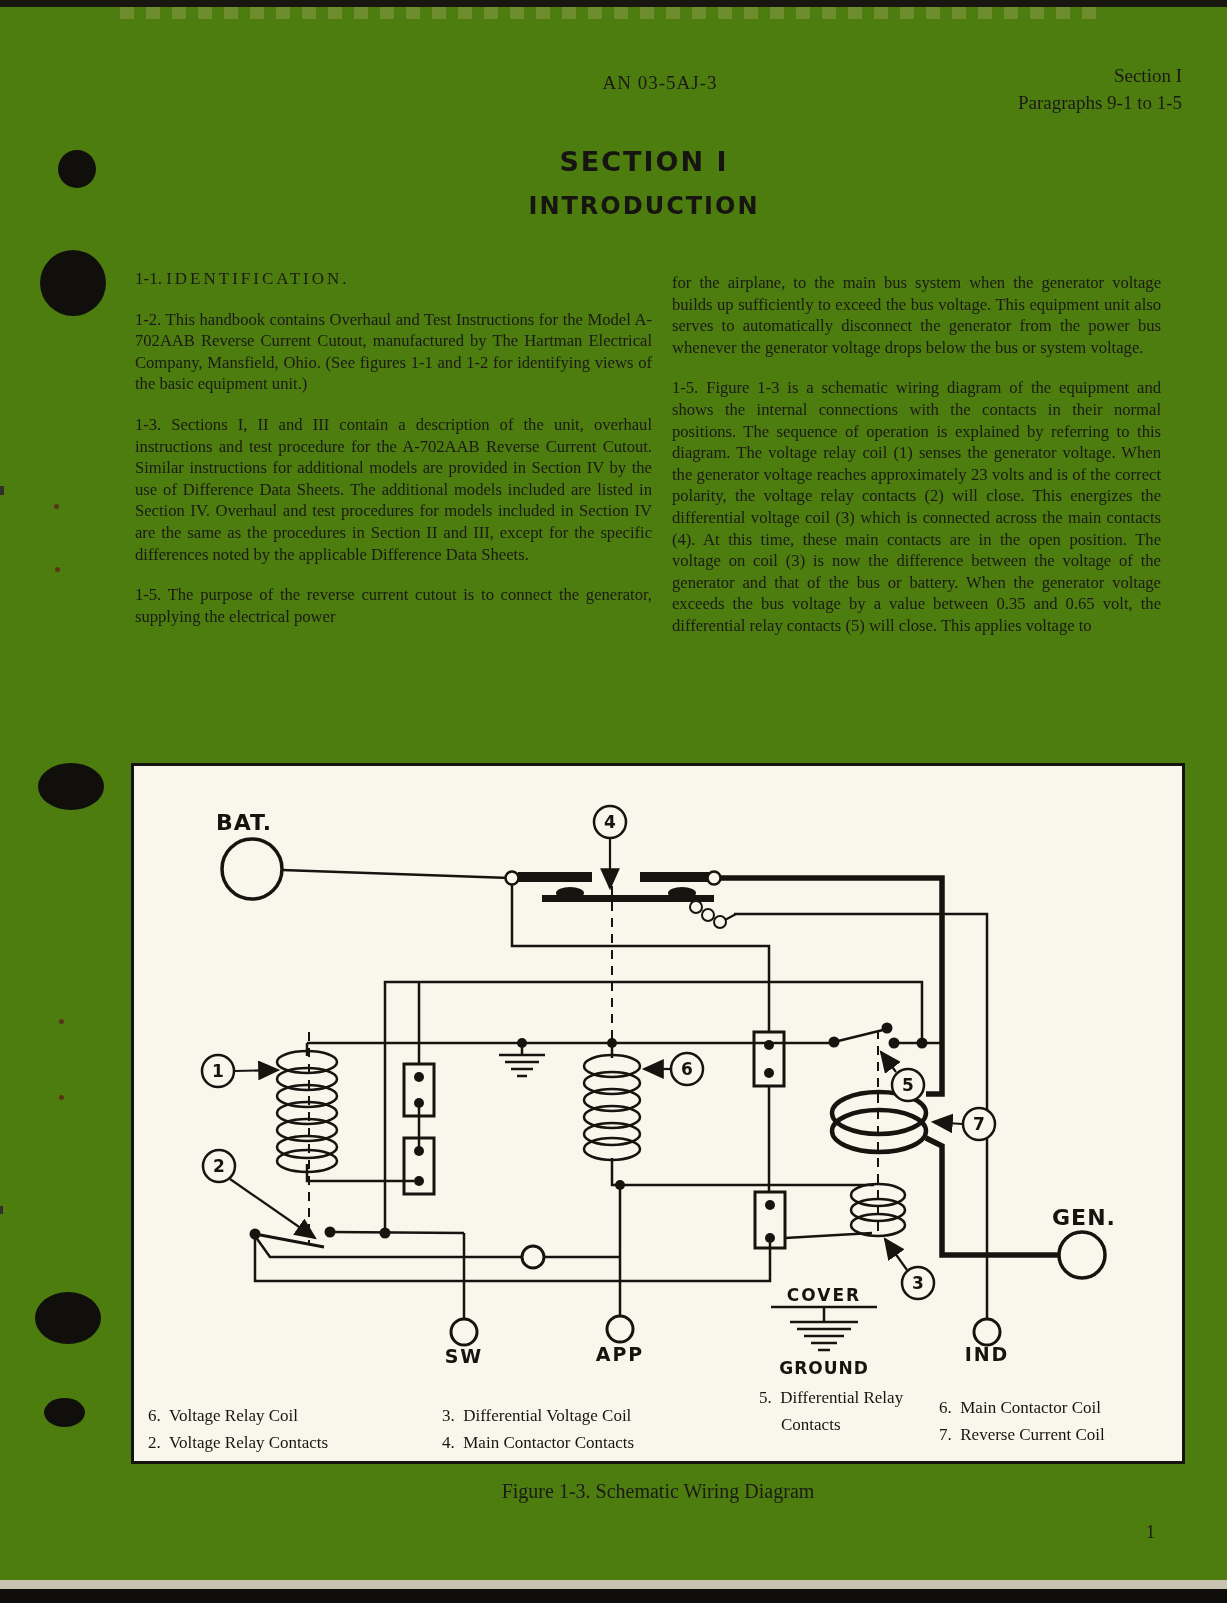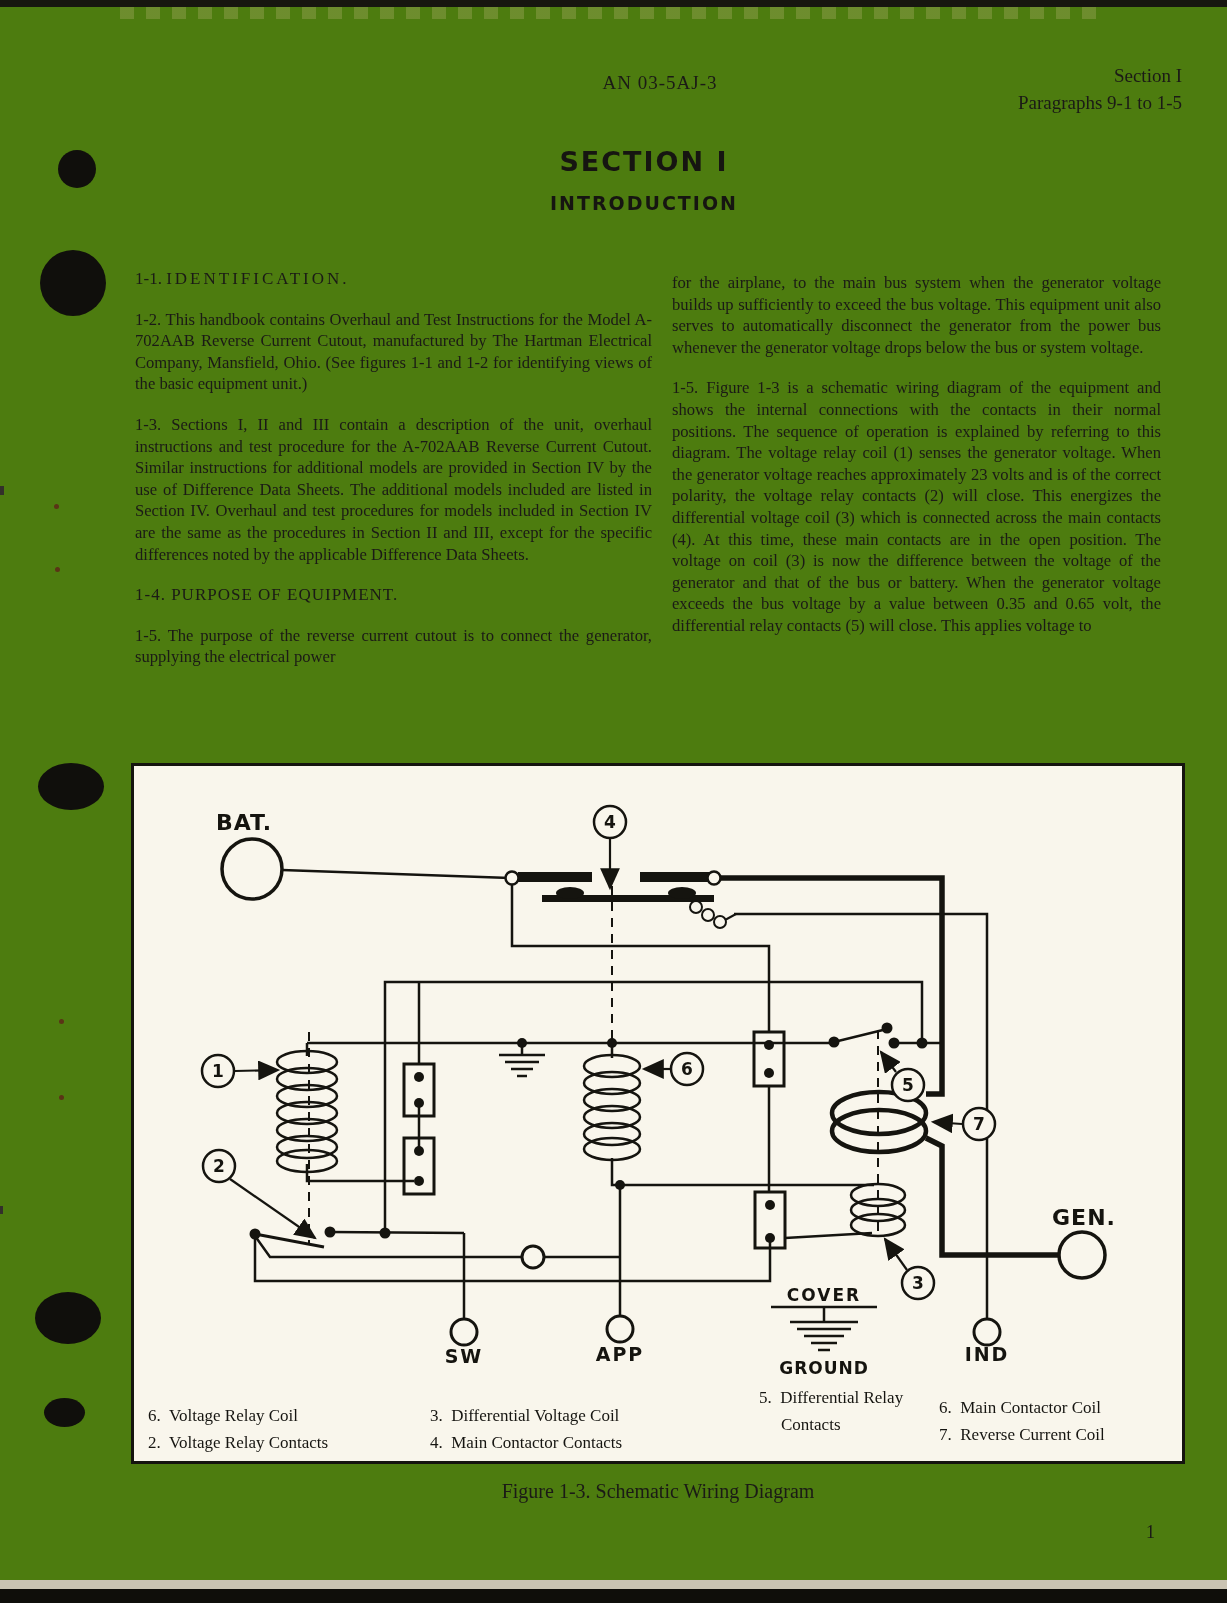--- a/index.html
+++ b/index.html
@@ -18,39 +18,39 @@
   .edge-mark{position:absolute;left:0;background:#33302a;}
 
   .doc-number{position:absolute;left:540px;top:72px;width:240px;text-align:center;
     font-size:19px;letter-spacing:1px;}
   .header-right{position:absolute;right:66px;top:62px;text-align:right;
     font-size:19px;line-height:27px;}
 
   .section-head{position:absolute;left:131px;top:146px;width:1026px;text-align:center;
     font-family:"DejaVu Sans", sans-serif;font-weight:bold;color:#161511;}
   .section-head .t1{font-size:27px;letter-spacing:2px;}
-  .section-head .t2{font-size:19px;letter-spacing:2px;margin-top:15px;}
+  .section-head .t2{font-size:24px;letter-spacing:2px;margin-top:15px;}
 
   .col{position:absolute;top:268px;font-size:16.6px;line-height:21.6px;text-align:justify;}
   .col p{margin:0 0 19px 0;}
   #col-left{left:135px;width:517px;}
   #col-right{left:672px;width:489px;top:272px;}
   .para-head{margin:0 0 19px 0;font-size:17px;}
   .spaced{letter-spacing:3px;}
   .spaced-sm{letter-spacing:1px;}
 
   #figure-box{position:absolute;left:131px;top:763px;width:1054px;height:701px;
     border:3px solid #15140f;box-sizing:border-box;background:#f9f6ec;}
   #schematic{position:absolute;left:0;top:0;}
 
   .legend{position:absolute;font-size:17px;line-height:27px;color:#161511;}
   .legend-line{white-space:pre;}
   .legend-line.indent{padding-left:22px;}
   #legend-col1{left:14px;top:636px;}
-  #legend-col2{left:296px;top:636px;}
+  #legend-col2{left:308px;top:636px;}
   #legend-col3{left:625px;top:618px;}
   #legend-col4{left:805px;top:628px;}
 
   .fig-caption{position:absolute;left:131px;top:1480px;width:1054px;text-align:center;
     font-size:20px;}
   .page-number{position:absolute;left:1146px;top:1522px;font-size:18px;}
 </style>
 </head>
 <body>
 
@@ -81,21 +81,20 @@
 
   <div class="section-head">
     <div class="t1">SECTION I</div>
     <div class="t2">INTRODUCTION</div>
   </div>
 
   <div class="col" id="col-left">
     <p class="para-head"><span>1-1.</span> <span class="spaced">IDENTIFICATION.</span></p>
     <p>1-2. This handbook contains Overhaul and Test Instructions for the Model A-702AAB Reverse Current Cutout, manufactured by The Hartman Electrical Company, Mansfield, Ohio. (See figures 1-1 and 1-2 for identifying views of the basic equipment unit.)</p>
     <p>1-3. Sections I, II and III contain a description of the unit, overhaul instructions and test procedure for the A-702AAB Reverse Current Cutout. Similar instructions for additional models are provided in Section IV by the use of Difference Data Sheets. The additional models included are listed in Section IV. Overhaul and test procedures for models included in Section IV are the same as the procedures in Section II and III, except for the specific differences noted by the applicable Difference Data Sheets.</p>
-    <p class="para-head spaced-sm">1-4. PURPOSE OF EQUIPMENT.</p>
     <p>1-5. The purpose of the reverse current cutout is to connect the generator, supplying the electrical power</p>
   </div>
 
   <div class="col" id="col-right">
     <p>for the airplane, to the main bus system when the generator voltage builds up sufficiently to exceed the bus voltage. This equipment unit also serves to automatically disconnect the generator from the power bus whenever the generator voltage drops below the bus or system voltage.</p>
     <p>1-5. Figure 1-3 is a schematic wiring diagram of the equipment and shows the internal connections with the contacts in their normal positions. The sequence of operation is explained by referring to this diagram. The voltage relay coil (1) senses the generator voltage. When the generator voltage reaches approximately 23 volts and is of the correct polarity, the voltage relay contacts (2) will close. This energizes the differential voltage coil (3) which is connected across the main contacts (4). At this time, these main contacts are in the open position. The voltage on coil (3) is now the difference between the voltage of the generator and that of the bus or battery. When the generator voltage exceeds the bus voltage by a value between 0.35 and 0.65 volt, the differential relay contacts (5) will close. This applies voltage to</p>
   </div>
 
   <div id="figure-box">
     <svg id="schematic" width="1048" height="695" viewBox="0 0 1048 695">

